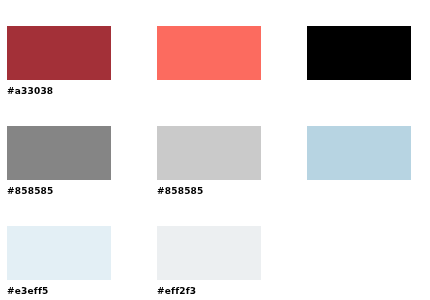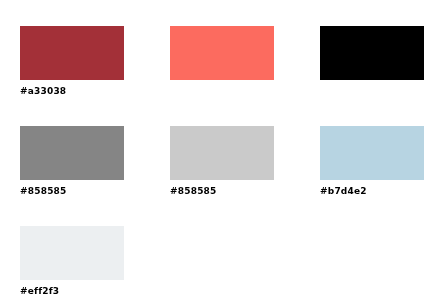--- a/index.html
+++ b/index.html
@@ -12,21 +12,21 @@
     height: 300px;
     background: #ffffff;
     font-family: "DejaVu Sans", "Liberation Sans", sans-serif;
     overflow: hidden;
   }
   #palette-grid {
     position: relative;
     width: 430px;
     height: 300px;
     box-sizing: border-box;
-    padding: 26px 0 0 20px;
+    padding: 26px 0 0 7px;
     display: grid;
     grid-template-columns: 104px 104px 104px;
     grid-template-rows: 70px 70px 70px;
     column-gap: 46px;
     row-gap: 30px;
     align-content: start;
   }
   .swatch-cell {
     width: 104px;
     height: 70px;
@@ -73,22 +73,25 @@
     <span class="swatch-label">#858585</span>
   </div>
 
   <div class="swatch-cell">
     <span class="swatch-chip" style="background-color: rgb(202, 202, 202);"></span>
     <span class="swatch-label">#858585</span>
   </div>
 
   <div class="swatch-cell">
     <span class="swatch-chip" style="background-color: rgb(183, 212, 226);"></span>
-    <span class="swatch-label">#b7d4e2</span>
   </div>
 
+  <div class="swatch-cell">
+    <span class="swatch-chip" style="background-color: rgb(227, 239, 245);"></span>
+    <span class="swatch-label">#e3eff5</span>
+  </div>
 
   <div class="swatch-cell">
     <span class="swatch-chip" style="background-color: rgb(236, 239, 241);"></span>
     <span class="swatch-label">#eff2f3</span>
   </div>
 
 </div>
 
 </body></html>

